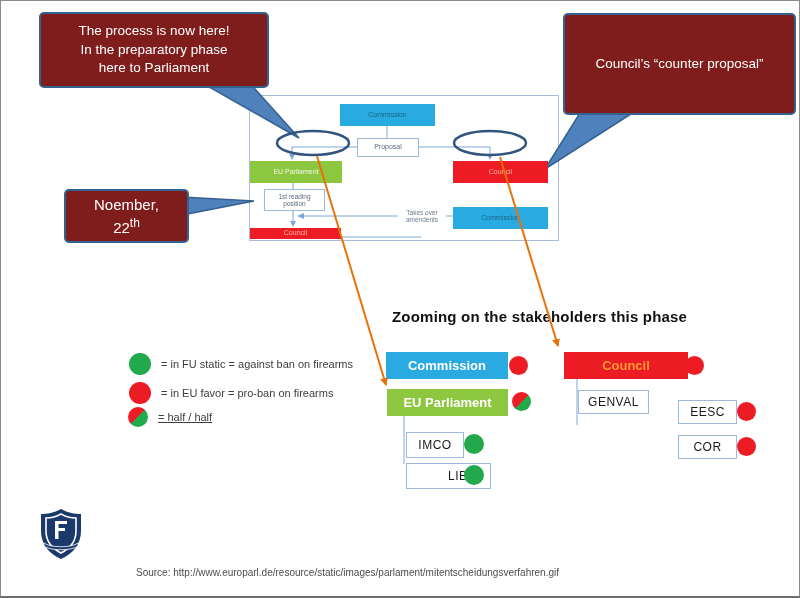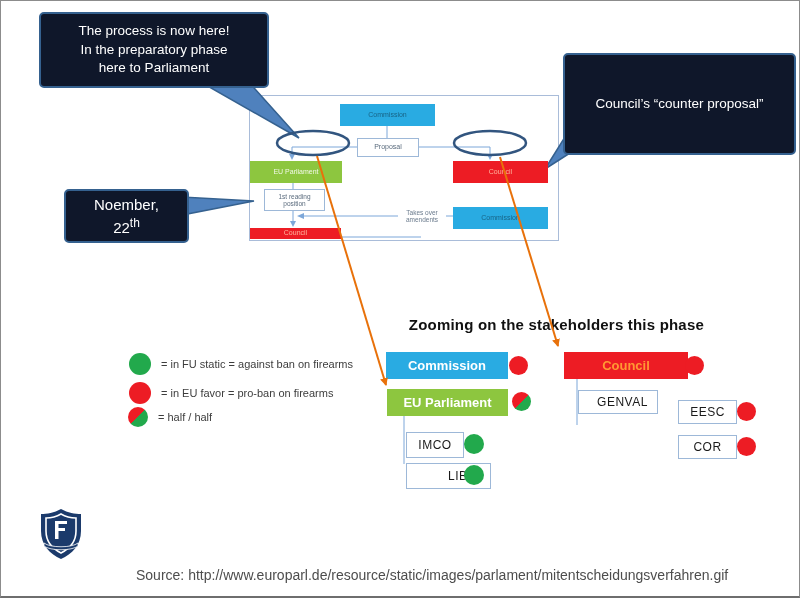--- a/index.html
+++ b/index.html
@@ -2,59 +2,59 @@
 <html><head>
 <meta charset="utf-8">
 <style>
   html,body{margin:0;padding:0;background:#ffffff;}
   body{font-family:"Liberation Sans", sans-serif;}
   .slide{position:relative;width:800px;height:598px;background:#ffffff;
          border:1px solid #8c8c8c;border-bottom:2px solid #6e6e6e;box-sizing:border-box;overflow:hidden;}
   .abs{position:absolute;}
 
   
-  .callout{background:#0f172a;border:2px solid #35618f;border-radius:5px;color:#ffffff;
+  .callout{background:#7f1d1d;border:2px solid #35618f;border-radius:5px;color:#ffffff;
            display:flex;flex-direction:column;justify-content:center;text-align:center;
            font-size:13.5px;line-height:1.38;z-index:2;}
   .callout .ln{white-space:nowrap;}
   .callout-date{font-size:15px;line-height:1.4;}
   sup{font-size:12px;}
 
   
   .diagram-frame{border:1px solid #a9bcd9;background:#ffffff;z-index:0;}
   .mini{display:flex;align-items:center;justify-content:center;text-align:center;
         font-size:7px;z-index:2;line-height:1.15;}
   .mini.blue{background:#29abe2;color:#186487;}
   .mini.green{background:#8dc63f;color:rgba(255,255,255,0.88);}
   .mini.red{background:#ed1c24;color:#ffb39c;}
   .mini.white{background:#ffffff;border:1px solid #9db8d8;color:#5a6b7d;font-size:6.5px;}
   .mini.plain{background:#ffffff;color:#6b7b8d;font-size:6.5px;border:none;}
 
   
-  .section-title{font-size:15px;font-weight:bold;color:#111111;text-align:right;
-                 letter-spacing:0.2px;z-index:2;white-space:nowrap;margin-top:8px;}
+  .section-title{font-size:15px;font-weight:bold;color:#111111;text-align:left;
+                 letter-spacing:0.2px;z-index:2;white-space:nowrap;}
 
   
   .dot{border-radius:50%;z-index:2;}
   .dot.red{background:#ed1c24;}
   .dot.green{background:#22a94c;}
   .dot.half{background:linear-gradient(135deg,#ed1c24 50%,#22a94c 50%);}
 
   .legend-label{font-size:11px;color:#3d3d3d;white-space:nowrap;z-index:2;}
 
   
   .stake{display:flex;align-items:center;justify-content:center;font-weight:bold;
          font-size:13px;z-index:2;}
   .stake.blue{background:#29abe2;color:#ffffff;}
   .stake.green{background:#8dc63f;color:#ffffff;}
   .stake.red{background:#ed1c24;color:#ff9933;}
   .stake.small{background:#ffffff;border:1px solid #9db8d8;color:#1a1a1a;
                font-weight:normal;font-size:12px;letter-spacing:0.5px;}
 
-  .source-text{font-size:14px;color:#4d4d4d;z-index:2;white-space:nowrap;}
+  .source-text{font-size:10px;color:#4d4d4d;z-index:2;white-space:nowrap;}
 
   svg.layer{position:absolute;left:0;top:0;pointer-events:none;}
   svg.under{z-index:1;}
   svg.over{z-index:6;}
 </style>
 </head>
 <body>
 
 <div class="slide">
 
@@ -95,21 +95,21 @@
     <line x1="316" y1="155" x2="385" y2="384" stroke="#e8710a" stroke-width="2" marker-end="url(#oarrow)"></line>
     <line x1="499" y1="156" x2="557" y2="345" stroke="#e8710a" stroke-width="2" marker-end="url(#oarrow)"></line>
   </svg>
 
   <div class="abs callout" style="left:38px;top:11px;width:226px;height:72px;">
     <div class="ln">The process is now here!</div>
     <div class="ln">In the preparatory phase</div>
     <div class="ln">here  to Parliament</div>
   </div>
 
-  <div class="abs callout" style="left:562px;top:12px;width:229px;height:98px;margin-top:40px;">
+  <div class="abs callout" style="left:562px;top:12px;width:229px;height:98px;">
     <div class="ln">Council’s “counter proposal”</div>
   </div>
 
   <div class="abs callout callout-date" style="left:63px;top:188px;width:121px;height:50px;text-align:center;">
     <div class="ln">Noember,</div>
     <div class="ln"><span>22</span><sup>th</sup></div>
   </div>
 
   <div class="abs diagram-frame" style="left:248px;top:94px;width:308px;height:144px;"></div>
 
@@ -130,32 +130,32 @@
 
   <div class="abs section-title" style="left:391px;top:307px;width:312px;">Zooming on the stakeholders this phase</div>
 
   <div class="abs dot green" style="left:128px;top:352px;width:22px;height:22px;"></div>
   <div class="abs legend-label" style="left:160px;top:357px;">= in FU static = against ban on firearms</div>
 
   <div class="abs dot red" style="left:128px;top:381px;width:22px;height:22px;"></div>
   <div class="abs legend-label" style="left:160px;top:386px;">= in EU favor = pro-ban on firearms</div>
 
   <div class="abs dot half" style="left:127px;top:406px;width:20px;height:20px;"></div>
-  <div class="abs legend-label" style="left:157px;top:410px;">= half / half</div>
+  <div class="abs legend-label" style="left:157px;top:410px;text-decoration:underline;">= half / half</div>
 
   <div class="abs stake blue" style="left:385px;top:351px;width:122px;height:27px;">Commission</div>
   <div class="abs dot red" style="left:508px;top:355px;width:19px;height:19px;"></div>
 
   <div class="abs stake green" style="left:386px;top:388px;width:121px;height:27px;">EU Parliament</div>
   <div class="abs dot half" style="left:511px;top:391px;width:19px;height:19px;"></div>
 
   <div class="abs stake red" style="left:563px;top:351px;width:124px;height:27px;">Council</div>
   <div class="abs dot red" style="left:684px;top:355px;width:19px;height:19px;"></div>
 
-  <div class="abs stake small" style="left:577px;top:389px;width:69px;height:22px;padding-left:9px;">GENVAL</div>
+  <div class="abs stake small" style="left:577px;top:389px;width:69px;height:22px;">GENVAL</div>
 
   <div class="abs stake small" style="left:405px;top:431px;width:56px;height:24px;text-align:right;">IMCO</div>
   <div class="abs dot green" style="left:463px;top:433px;width:20px;height:20px;"></div>
 
   <div class="abs stake small" style="left:405px;top:462px;width:56px;height:24px;padding-left:27px;">LIBE</div>
   <div class="abs dot green" style="left:463px;top:464px;width:20px;height:20px;"></div>
 
   <div class="abs stake small" style="left:677px;top:399px;width:57px;height:22px;">EESC</div>
   <div class="abs dot red" style="left:736px;top:401px;width:19px;height:19px;"></div>
 

